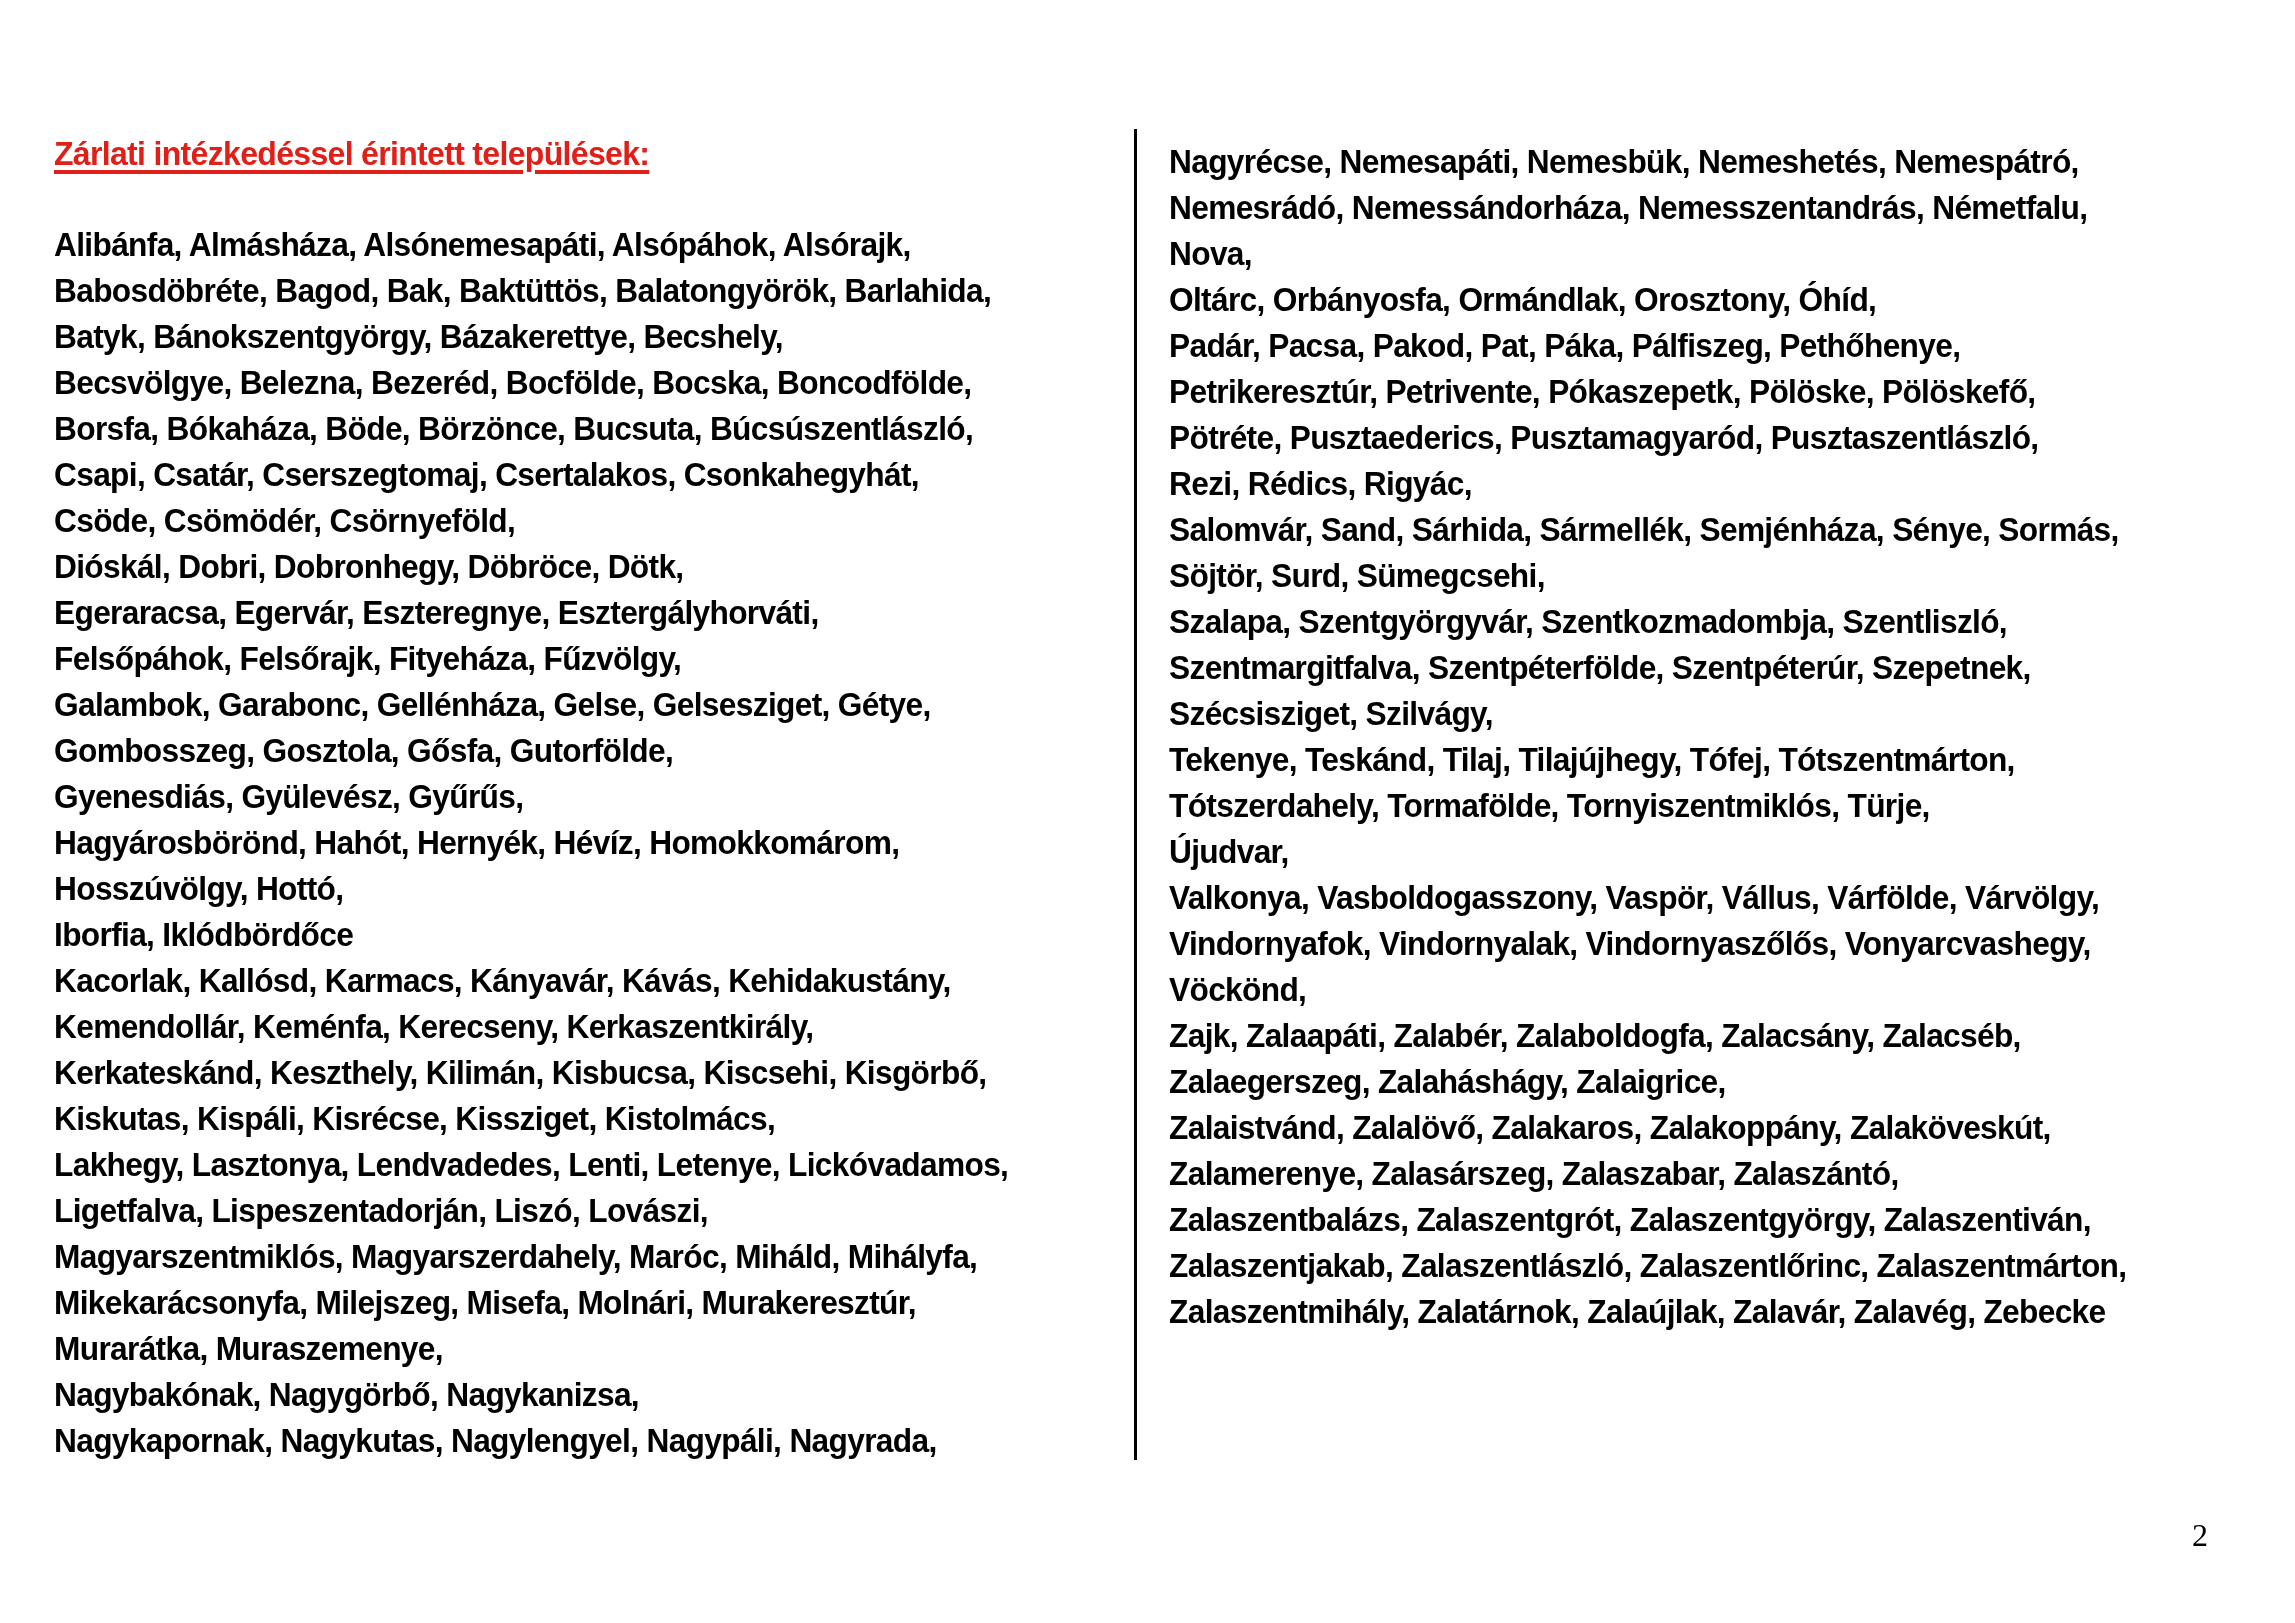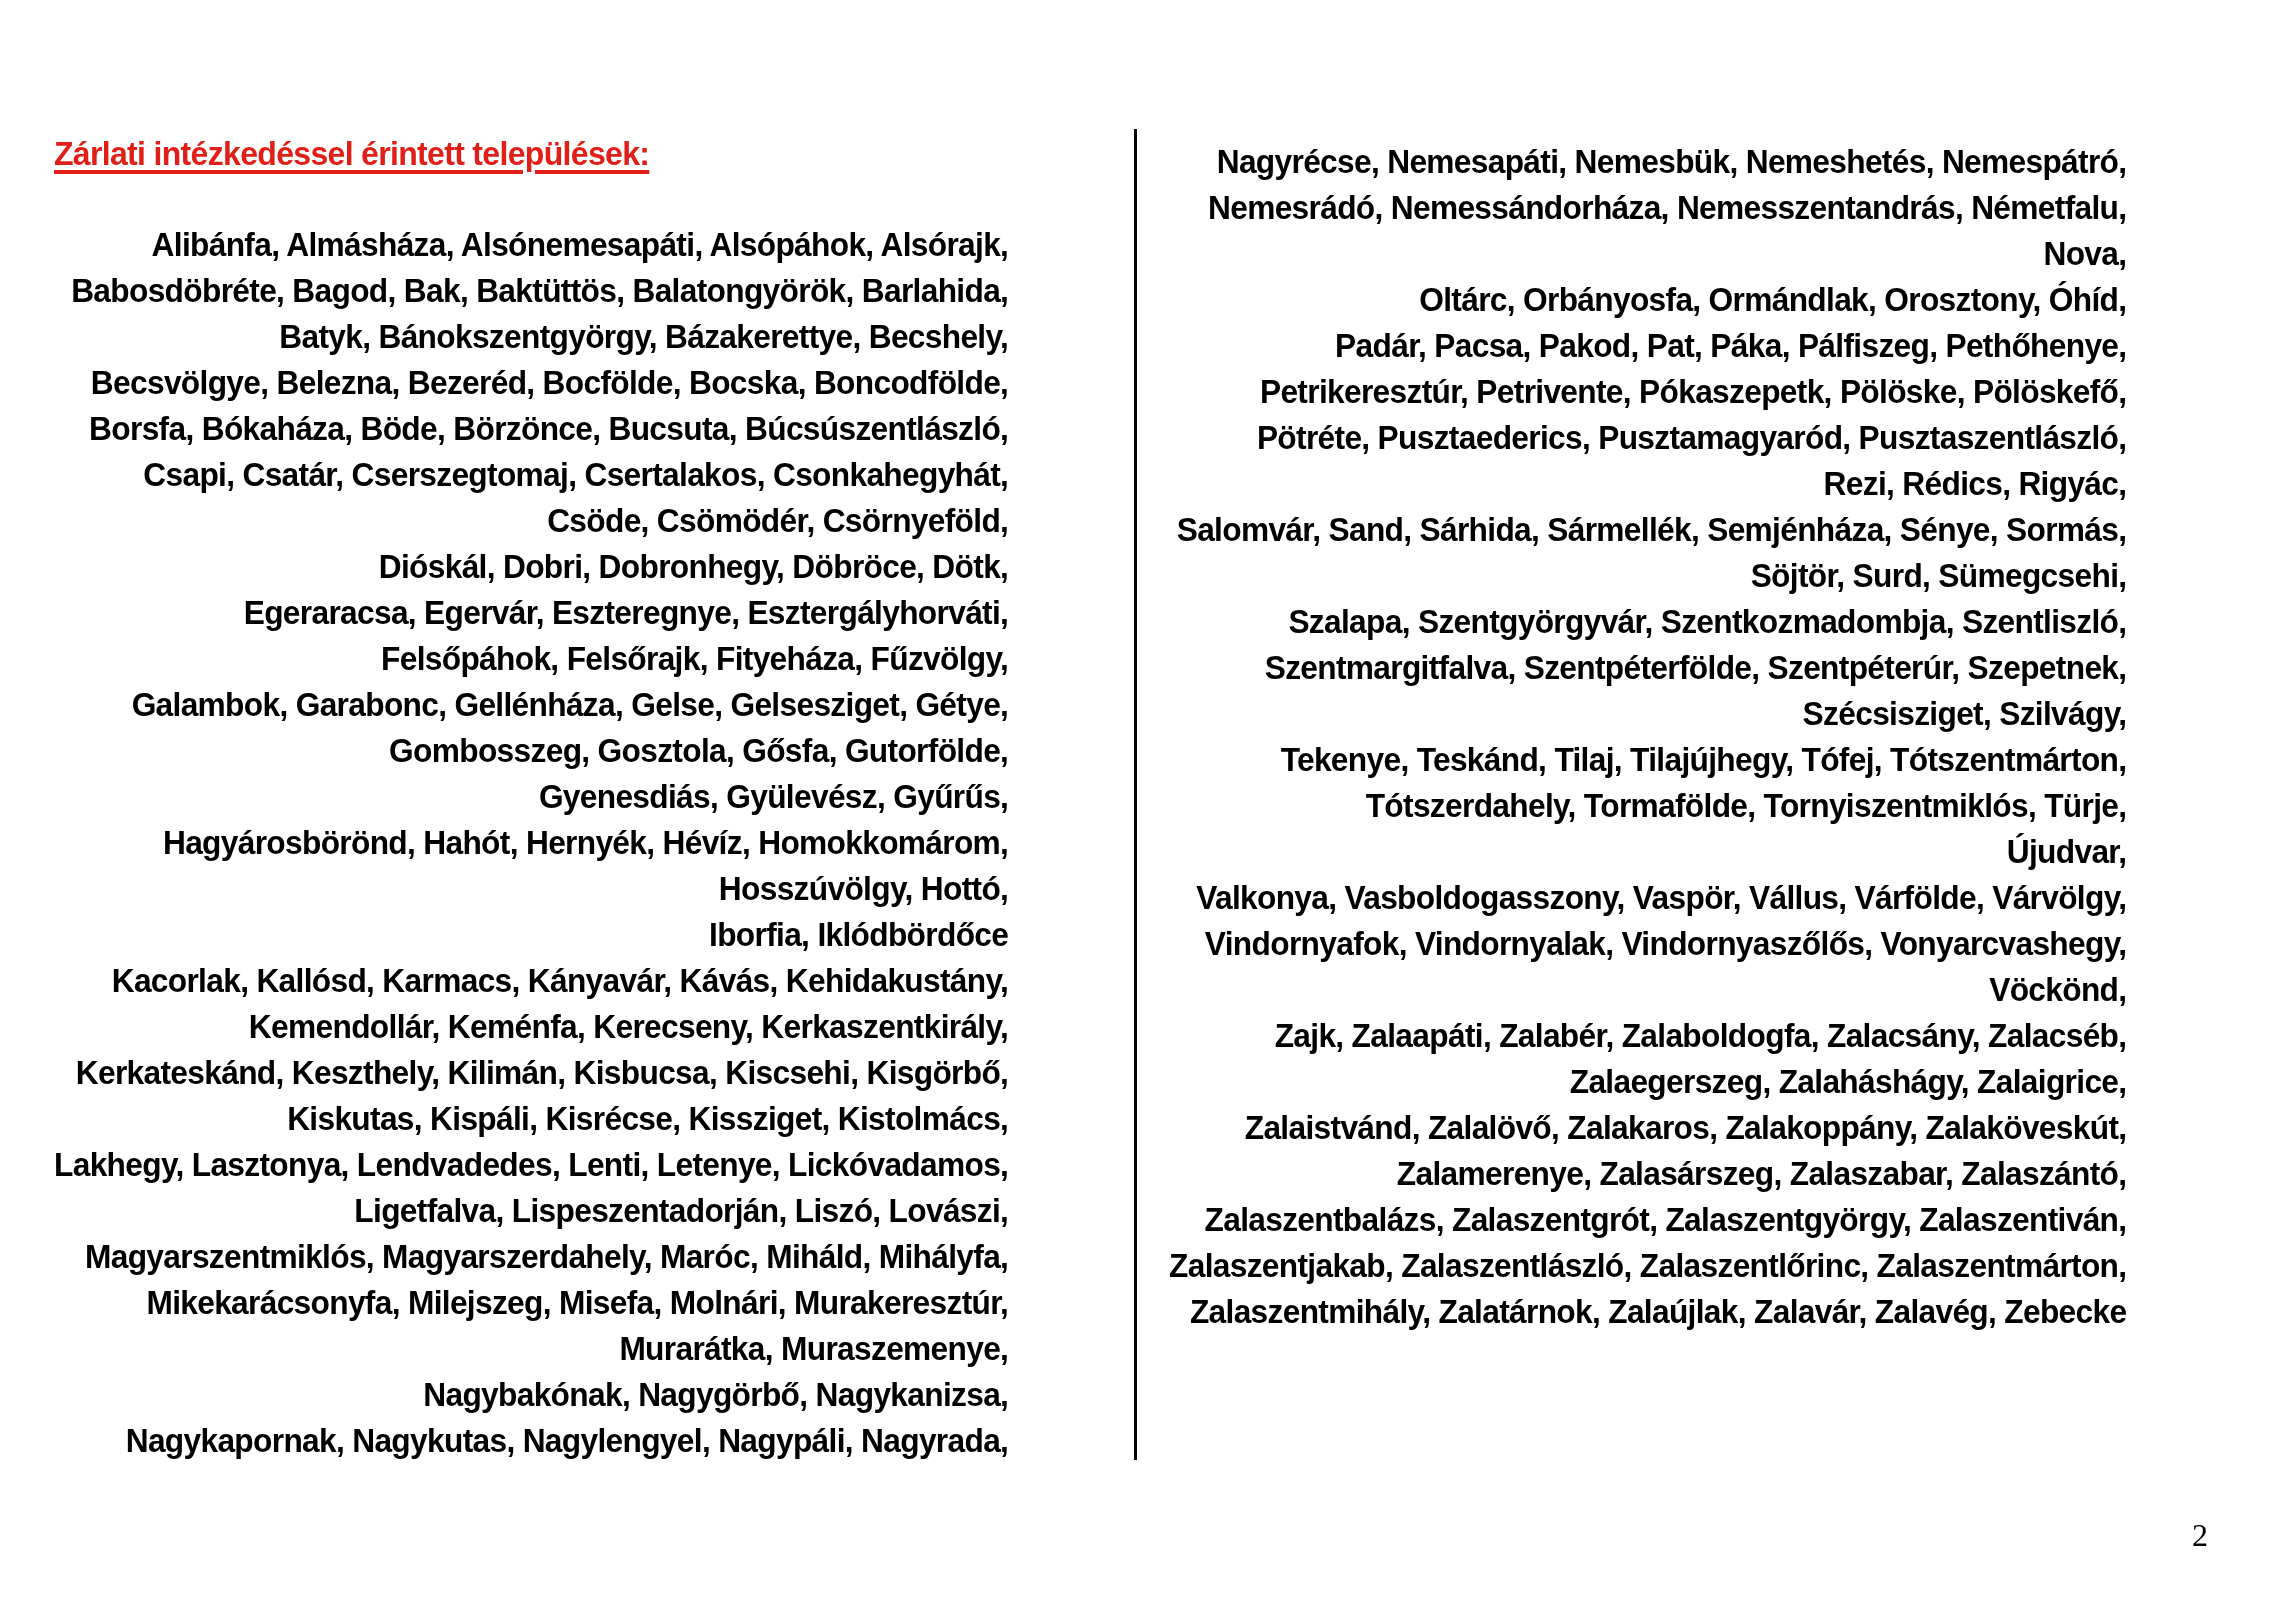--- a/index.html
+++ b/index.html
@@ -3,21 +3,20 @@
 <meta charset="utf-8">
 <style>
   html, body { margin: 0; padding: 0; background: #ffffff; }
   .page {
     position: relative;
     width: 2295px;
     height: 1583px;
     background: #ffffff;
     overflow: hidden;
     font-family: "Liberation Sans", sans-serif;
-    text-align: right;
   }
   .doc-title {
     position: absolute;
     left: 54px;
     top: 135px;
     font-size: 33px;
     font-weight: 700;
     letter-spacing: -0.7px;
     white-space: nowrap;
     text-decoration: underline;

